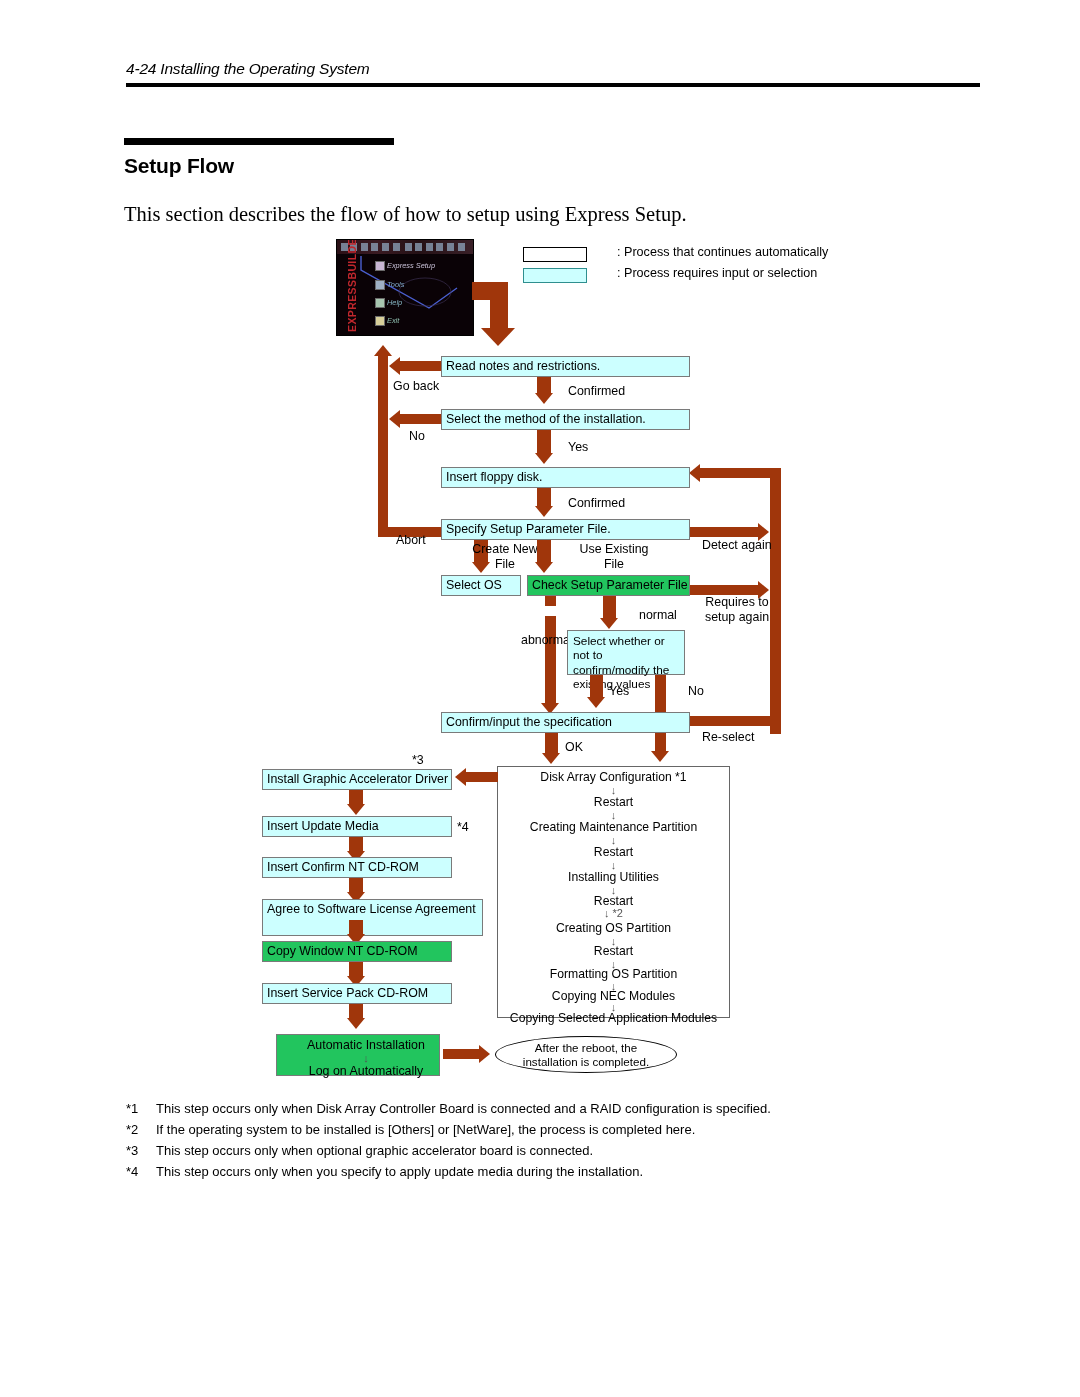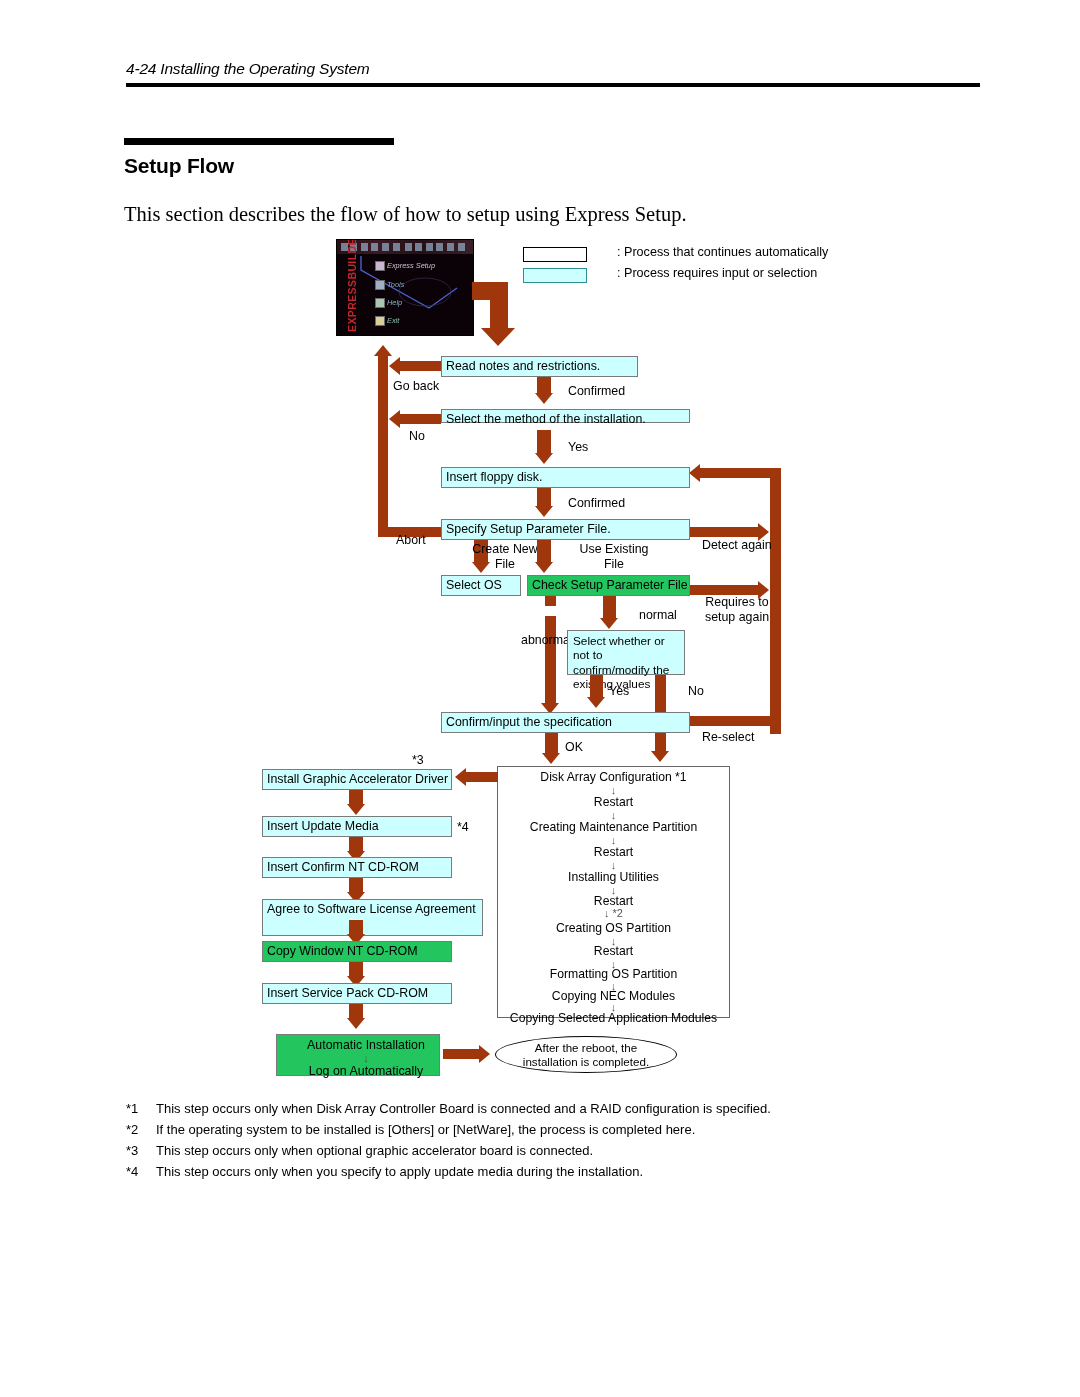--- a/index.html
+++ b/index.html
@@ -166,27 +166,27 @@
   <div class="tri-r" style="left:758px;top:523px;"></div>
   <div class="lbl" style="left:702px;top:538px"><span>Detect again</span></div>
 
   <div class="bar" style="left:690px;top:585px;width:72px;height:10px;"></div>
   <div class="tri-r" style="left:758px;top:581px;"></div>
   <div class="lbl c" style="left:697px;top:595px;width:80px;white-space:normal;line-height:1.18">Requires to setup again</div>
 
   <div class="bar" style="left:655px;top:716px;width:120px;height:10px;"></div>
   <div class="lbl" style="left:702px;top:730px">Re-select</div>
 
-  <div class="fbox" style="left:441px;top:356px;width:197px;height:21px">Read notes and restrictions.</div>
+  <div class="fbox" style="left:441px;top:356px;width:249px;height:21px">Read notes and restrictions.</div>
 
   <div class="bar" style="left:537px;top:377px;width:14px;height:18px;"></div>
   <div class="tri-d" style="left:535px;top:393px;"></div>
   <div class="lbl" style="left:568px;top:384px">Confirmed</div>
 
-  <div class="fbox" style="left:441px;top:409px;width:249px;height:14px">Select the method of the installation.</div>
+  <div class="fbox" style="left:441px;top:409px;width:249px;height:21px">Select the method of the installation.</div>
 
   <div class="bar" style="left:537px;top:430px;width:14px;height:25px;"></div>
   <div class="tri-d" style="left:535px;top:453px;"></div>
   <div class="lbl" style="left:568px;top:440px">Yes</div>
 
   <div class="fbox" style="left:441px;top:467px;width:249px;height:21px">Insert floppy disk.</div>
 
   <div class="bar" style="left:537px;top:488px;width:14px;height:20px;"></div>
   <div class="tri-d" style="left:535px;top:506px;"></div>
   <div class="lbl" style="left:568px;top:496px">Confirmed</div>

